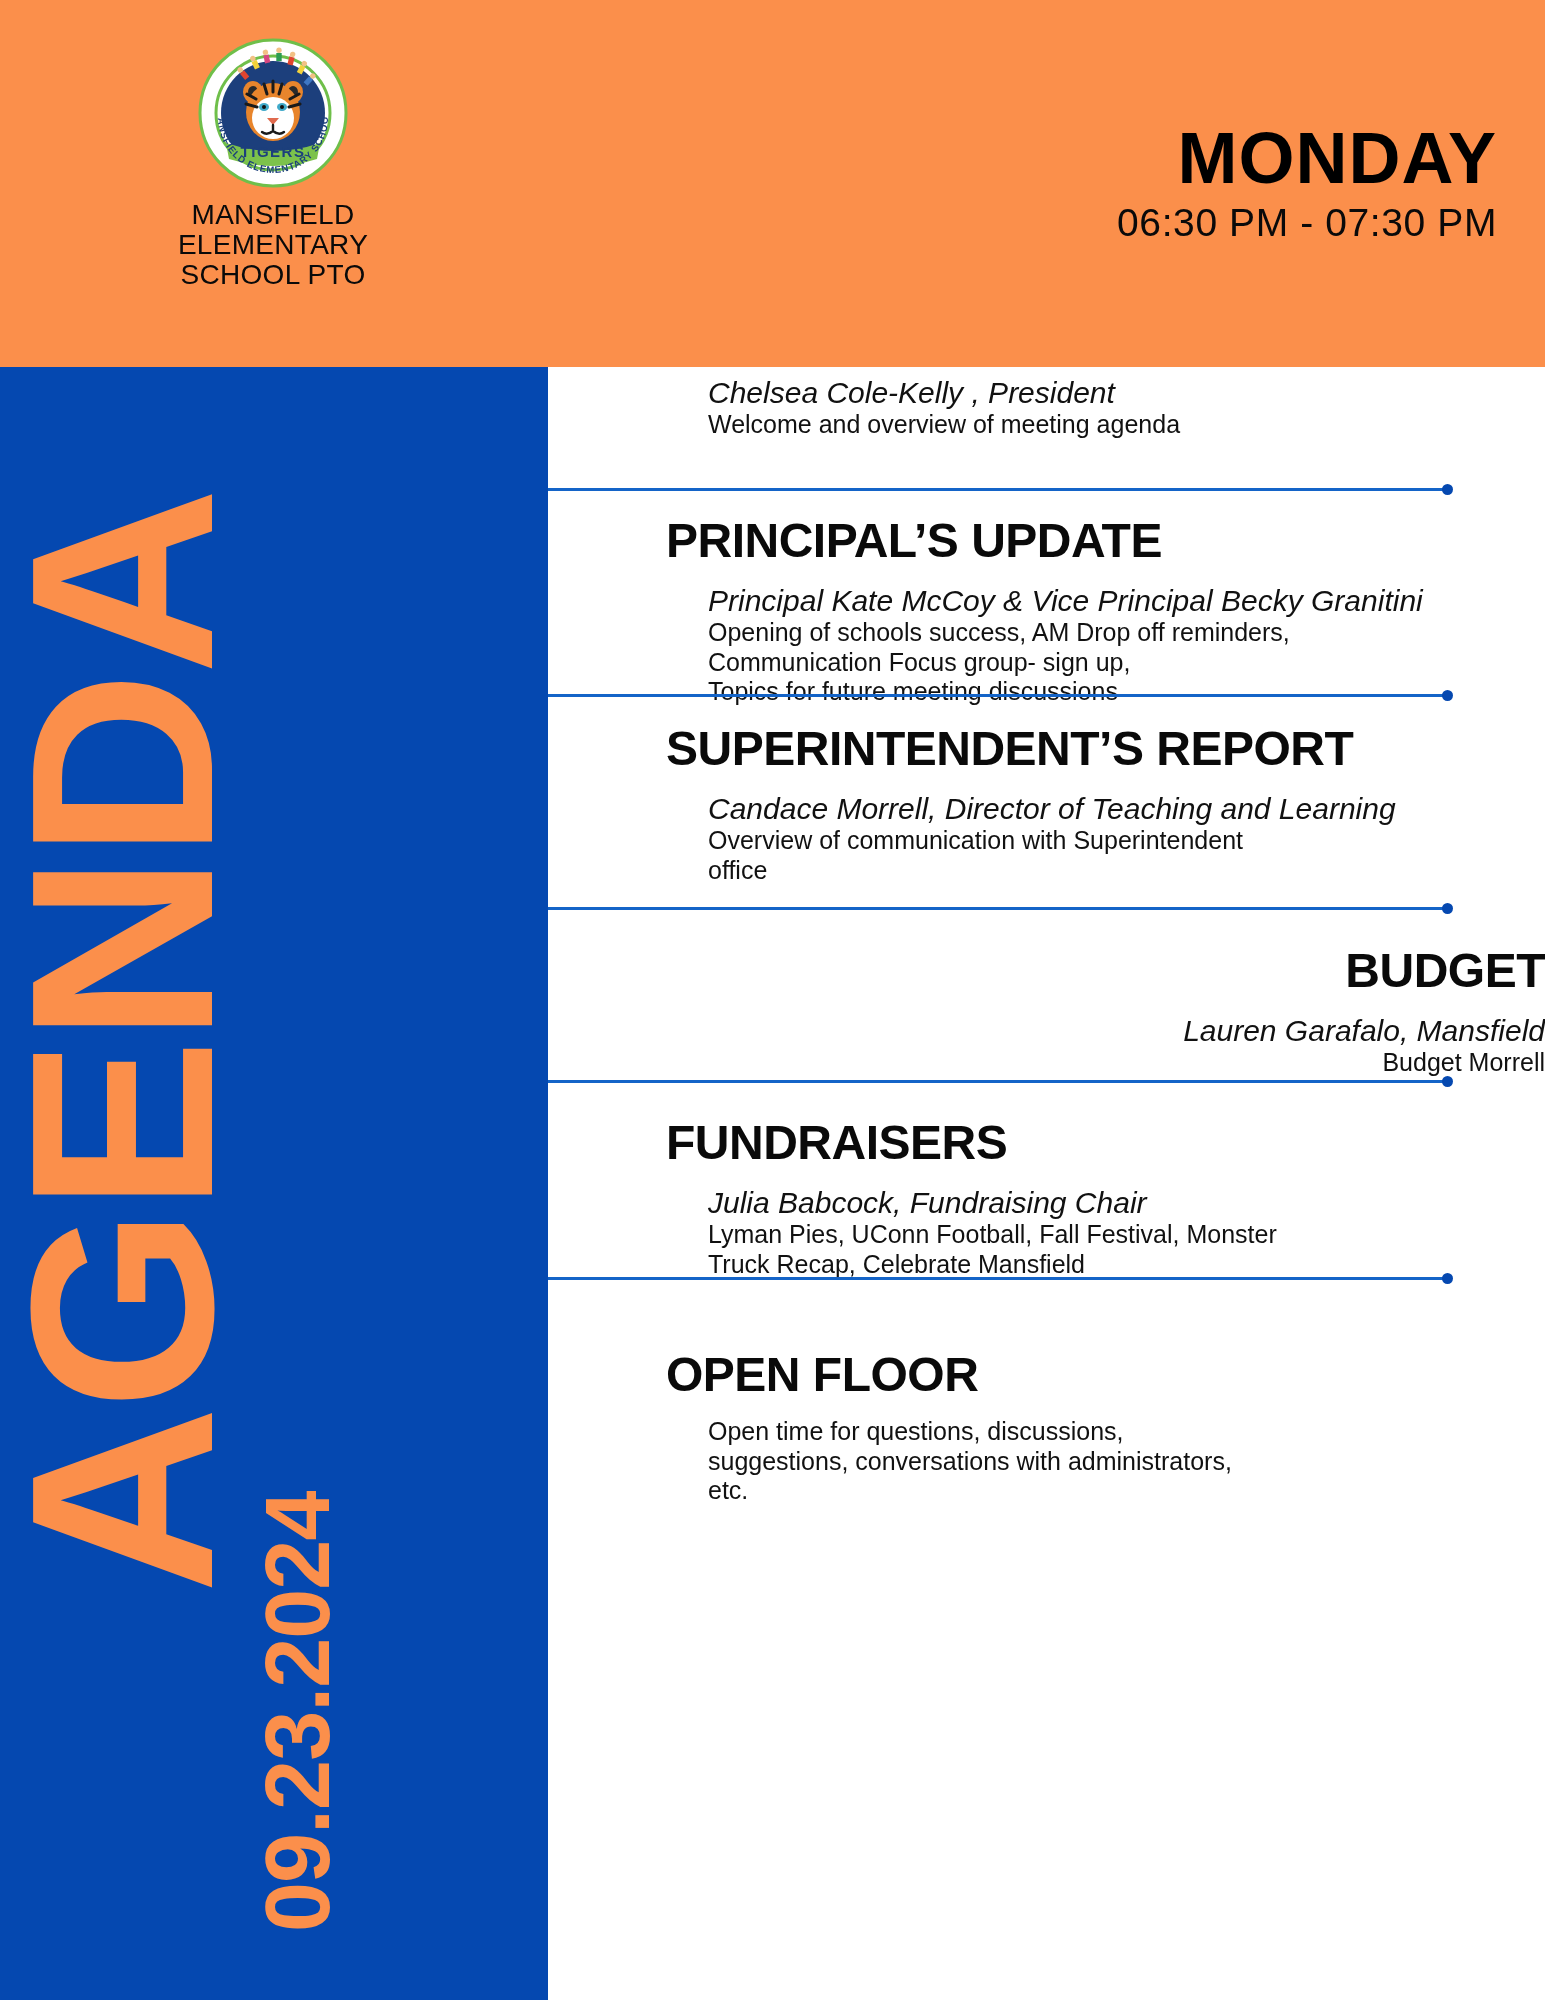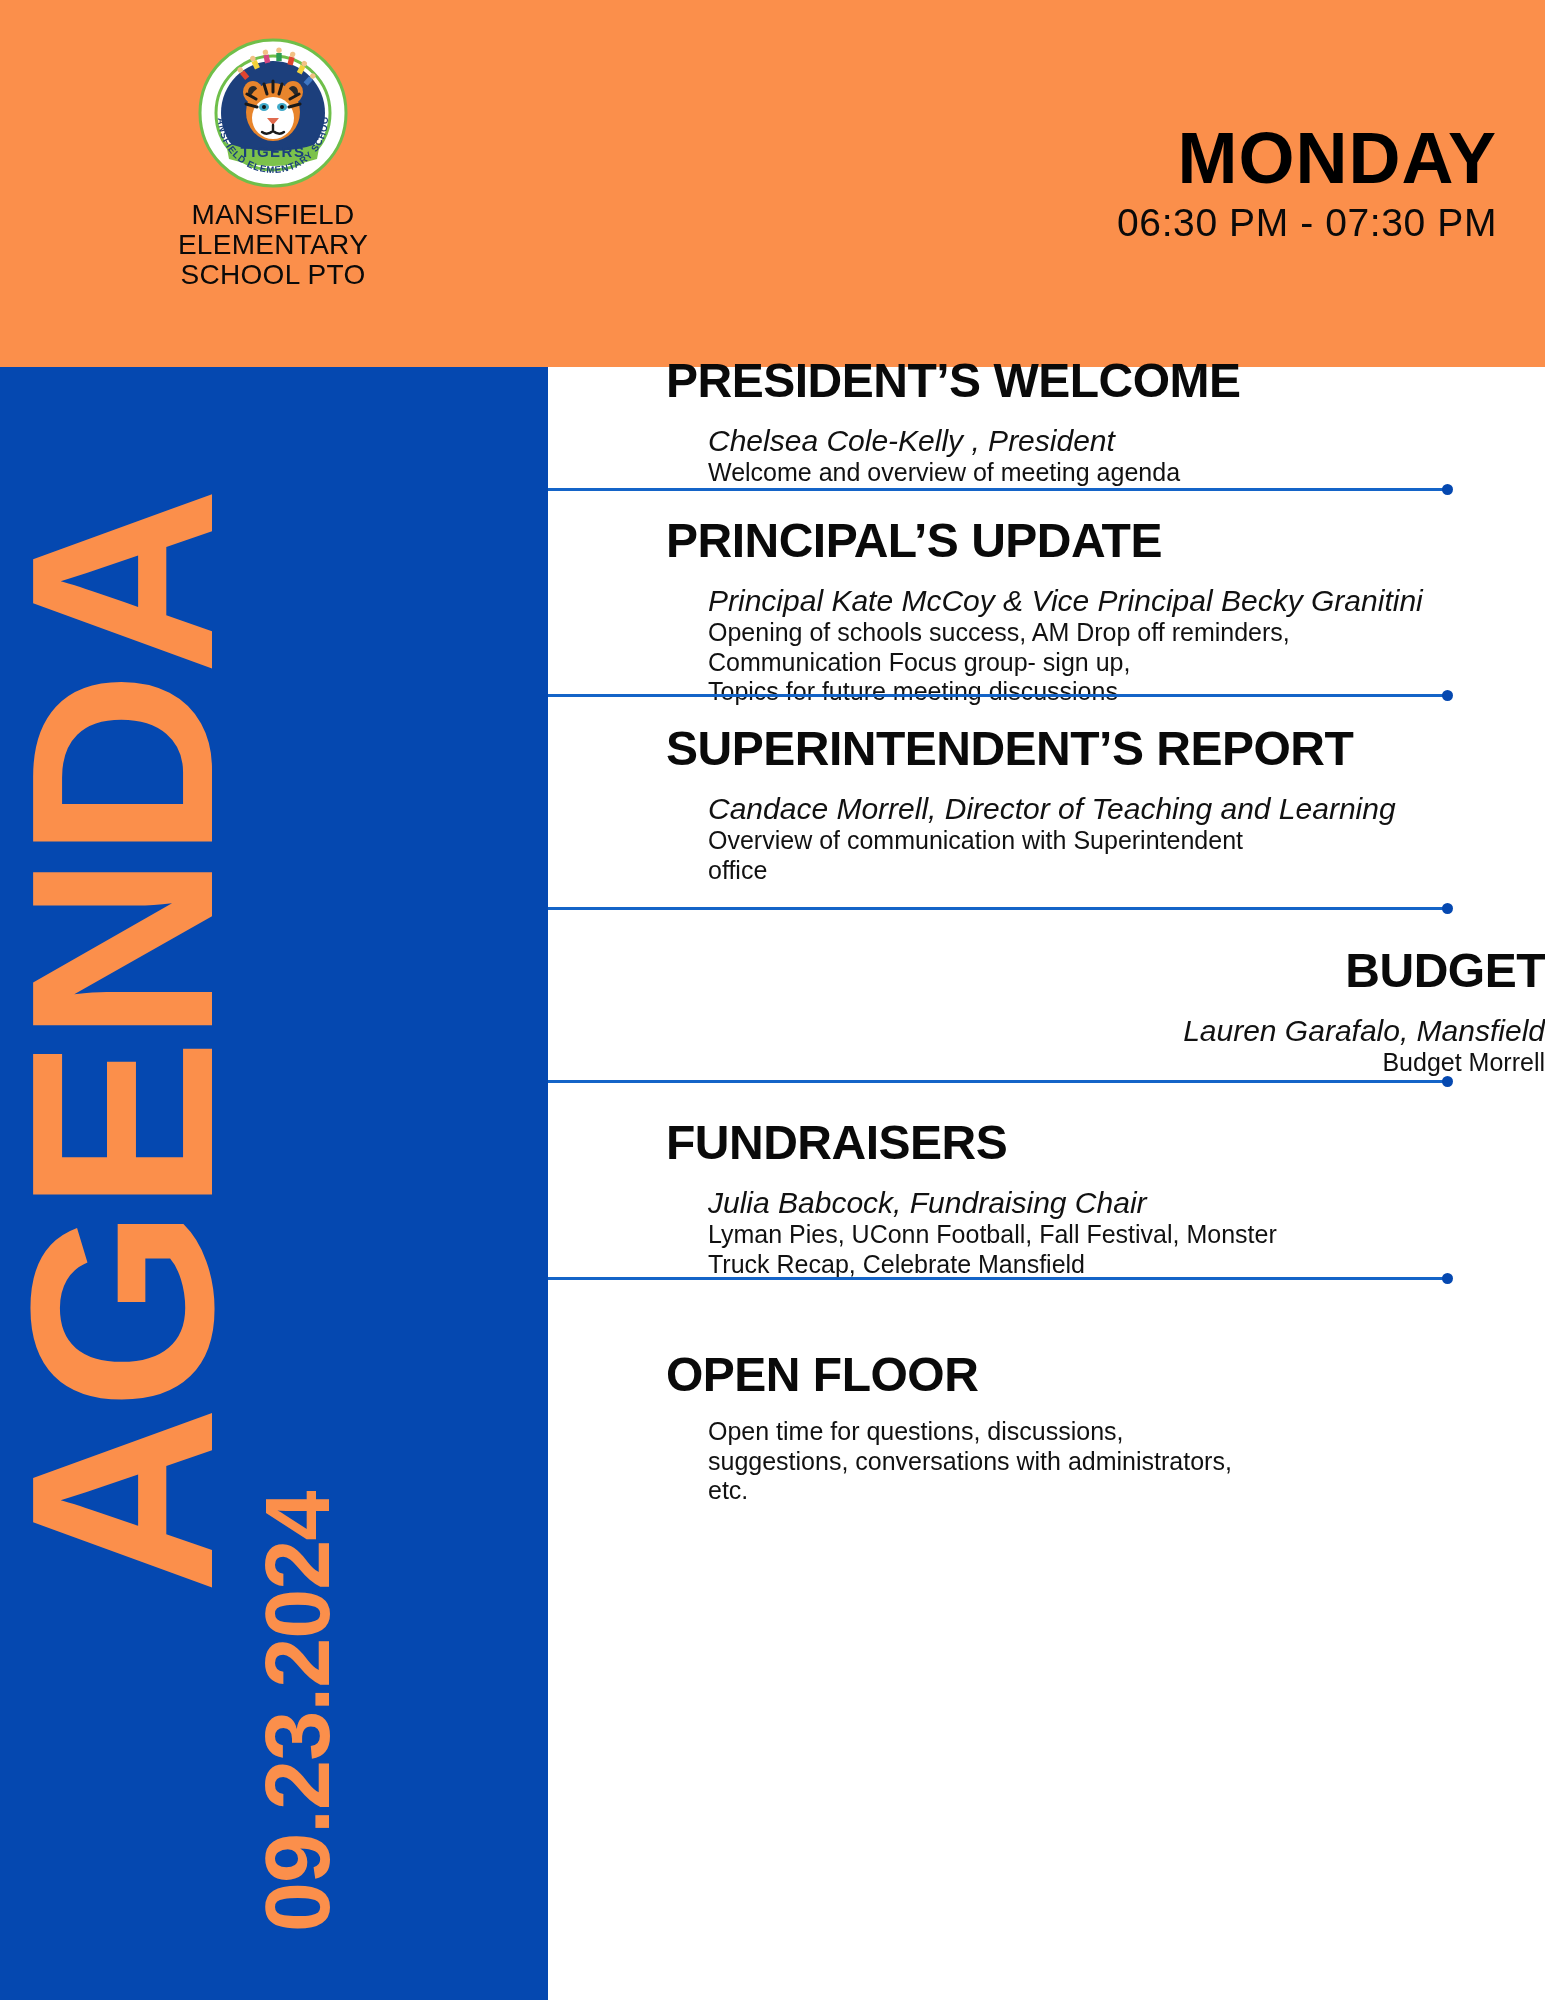--- a/index.html
+++ b/index.html
@@ -264,21 +264,20 @@
   </div>
 
   <div class="sidebar">
     <div class="vertical-title">AGENDA</div>
     <div class="vertical-date">09.23.2024</div>
   </div>
 
   <div class="agenda">
 
     <div class="item" style="top:-10px; padding-left:118px;">
-      <div class="item-title">PRESIDENT’S WELCOME</div>
       <div class="item-speaker" style="padding-left:42px;">Chelsea Cole-Kelly , President</div>
       <div class="item-desc" style="padding-left:42px;">Welcome and overview of meeting agenda</div>
     </div>
     <div class="divider" style="top:121px;"></div>
 
     <div class="item" style="top:150px; padding-left:118px;">
       <div class="item-title">PRINCIPAL’S UPDATE</div>
       <div class="item-speaker" style="padding-left:42px;">Principal Kate McCoy &amp; Vice Principal Becky Granitini</div>
       <div class="item-desc" style="padding-left:42px;">Opening of schools success, AM Drop off reminders,
 Communication Focus group- sign up,

